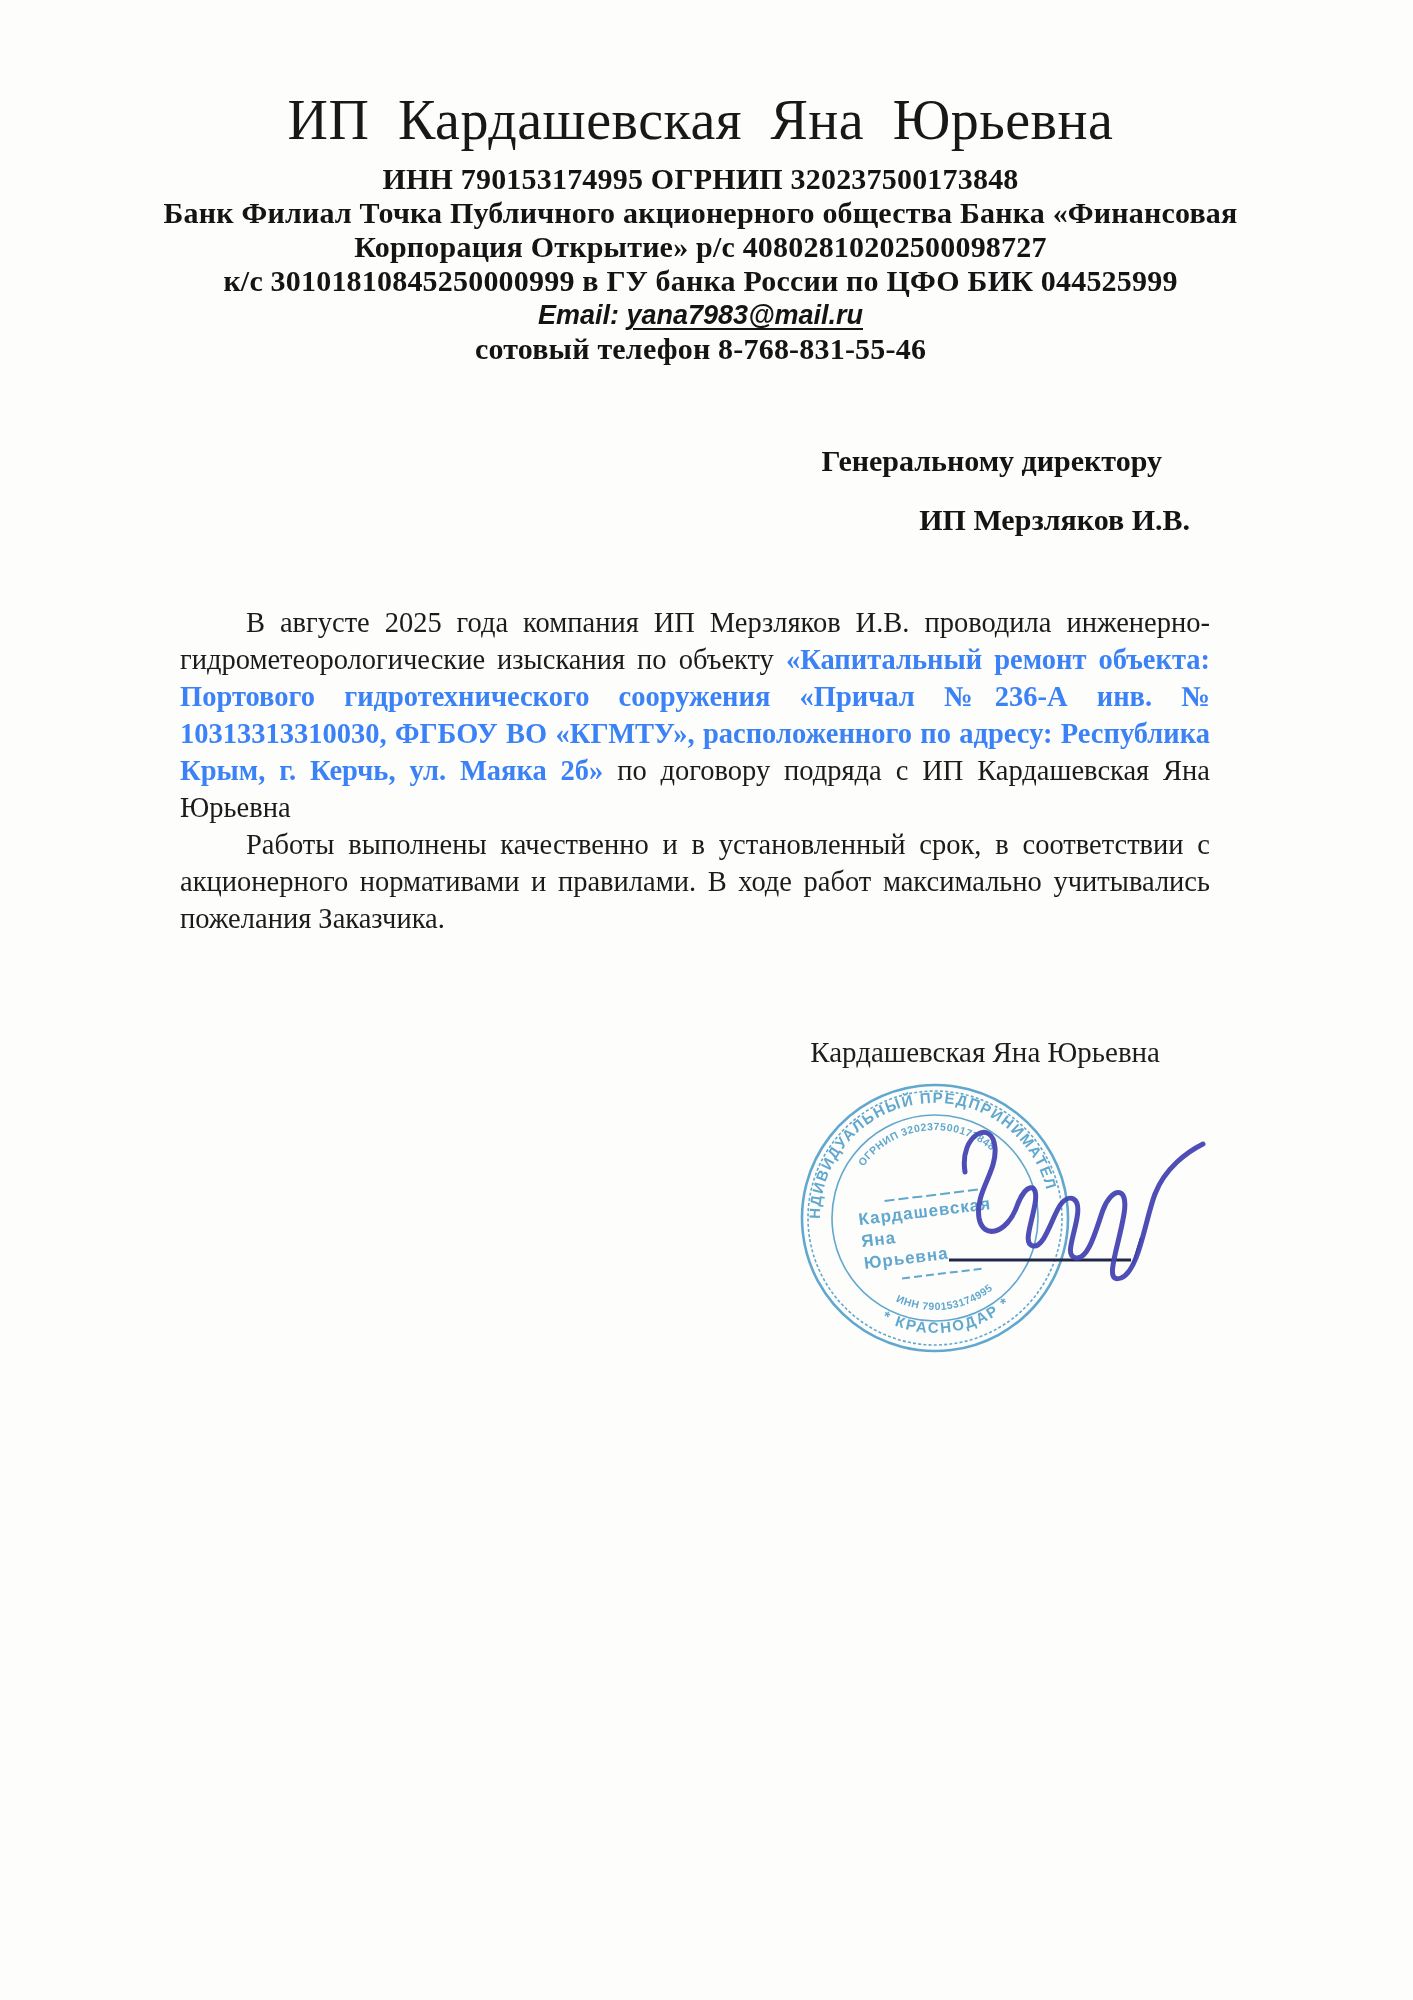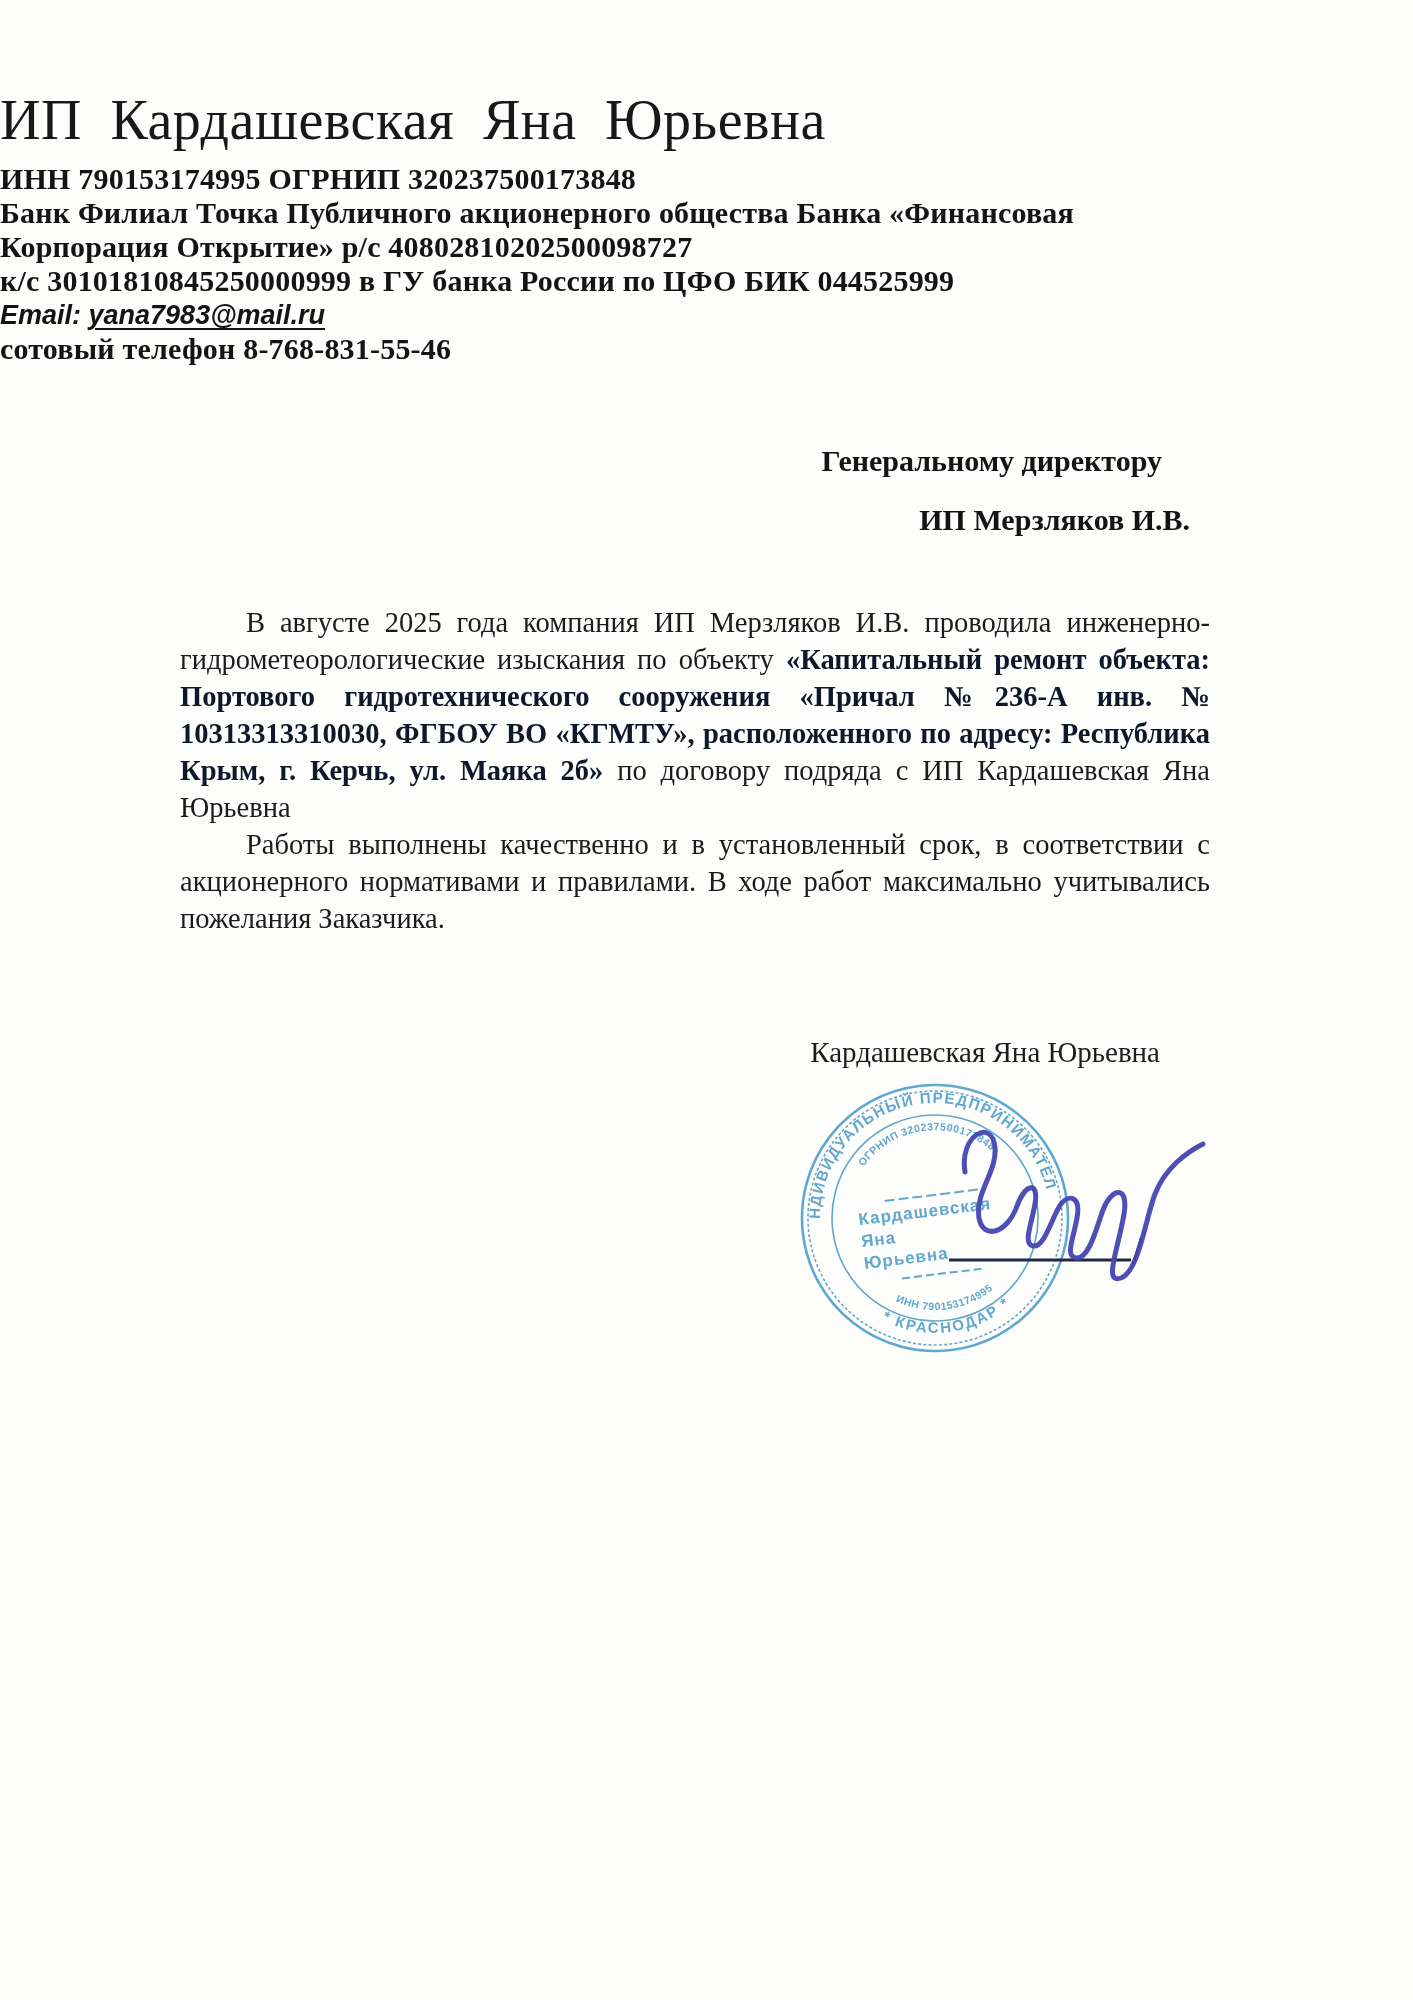--- a/index.html
+++ b/index.html
@@ -8,21 +8,21 @@
     width:1413px;height:2000px;
     margin:0 auto;
     background:#fdfdfc;
     font-family:"Liberation Serif", serif;
     color:#1c1c1c;
     overflow:hidden;
   }
   
   .letterhead{
     position:absolute;top:88px;left:0;right:12px;
-    text-align:left;
+    text-align:center;
   }
   .title{
     font-size:56px;line-height:1.15;font-weight:400;
     word-spacing:14px;letter-spacing:.5px;color:#181818;
   }
   .head-lines{margin-top:10px;}
   .hline{
     font-size:30px;font-weight:700;line-height:34px;color:#141414;
     letter-spacing:.2px;
   }
@@ -38,21 +38,21 @@
   }
   .addressee .a1{padding-right:48px;}
   .addressee .a2{margin-top:27px;padding-right:20px;}
   
   .body-text{
     position:absolute;top:604px;left:180px;width:1030px;
     font-size:28.5px;line-height:37px;text-align:justify;color:#1b1b1b;
   }
   .body-text p{margin:0;text-indent:66px;}
   .body-text p.gap{margin-top:26px;}
-  .body-text b{color:#0f172a;}
+  .body-text b{color:#3b82f6;}
   
   .sig-name{
     position:absolute;top:1036px;left:180px;width:1030px;
     text-align:right;padding-right:0;box-sizing:border-box;
     font-size:29px;color:#1d1d1d;
   }
   .sig-name span{display:inline-block;margin-right:50px;}
   .stamp-wrap{
     position:absolute;left:795px;top:1078px;width:280px;height:280px;
     opacity:.82;

